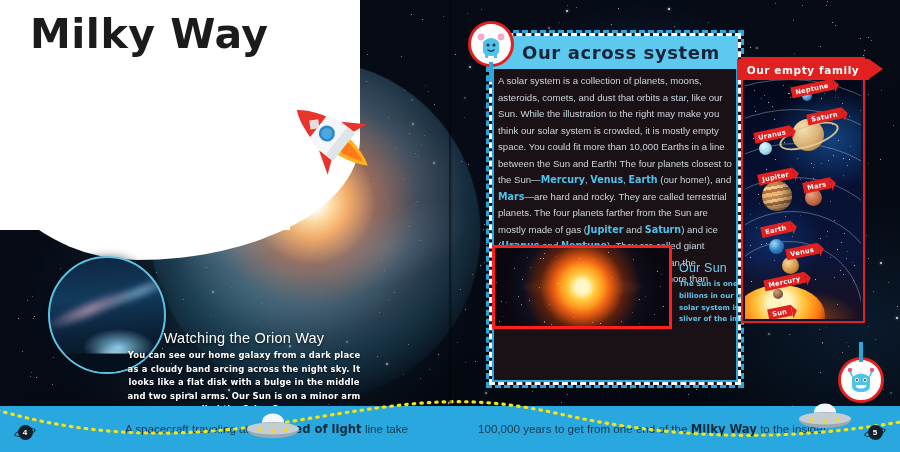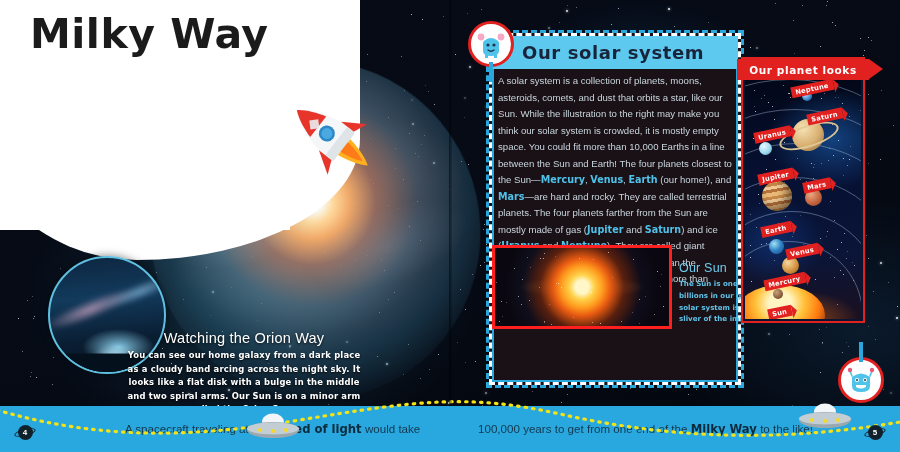--- a/index.html
+++ b/index.html
@@ -628,21 +628,21 @@
   <div class="cap-watch">
     <h3>Watching the Orion Way</h3>
     <p>You can see our home galaxy from a dark place as a cloudy band arcing across the night sky. It looks like a flat disk with a bulge in the middle and two spiral arms. Our Sun is on a minor arm called the Orion Spur.</p>
   </div>
 
   <div class="gutter"></div>
 
   <div class="panel">
     <div class="panel-dash"></div>
     <div class="panel-head">
-      <h2>Our solar system</h2>
+      <h2>Our across system</h2>
     </div>
     <div class="panel-body" id="panel-body"><span>A solar system is a collection of planets, moons, asteroids, comets, and dust that orbits a star, like our Sun. While the illustration to the right may make you think our solar system is crowded, it is mostly empty space. You could fit more than 10,000 Earths in a line between the Sun and Earth! The four planets closest to the Sun—</span><b>Mercury</b><span>, </span><b>Venus</b><span>, </span><b>Earth</b><span> (our home!), and </span><b>Mars</b><span>—are hard and rocky. They are called terrestrial planets. The four planets farther from the Sun are mostly made of gas (</span><b>Jupiter</b><span> and </span><b>Saturn</b><span>) and ice (</span><b>Uranus</b><span> and </span><b>Neptune</b><span>). They are called giant planets because they are much larger than the terrestrial planets. Jupiter is so big that more than 1,000 Earths would fit inside it!</span></div>
 
     <div class="sun-photo" id="sun-photo">
         <i style="left:45.3px;top:9.7px;opacity:0.80"></i>
         <i style="left:168.2px;top:58.0px;opacity:0.87"></i>
         <i style="left:60.6px;top:34.8px;opacity:0.50"></i>
         <i style="left:3.8px;top:73.0px;opacity:0.77"></i>
         <i style="left:11.3px;top:54.4px;opacity:0.40"></i>
         <i style="left:104.8px;top:75.3px;opacity:0.86"></i>
@@ -818,21 +818,21 @@
           <div class="plabel pl-skew" style="left: 13px; top: 110px;">Jupiter</div>
           <div class="plabel pl-skew" style="left: 58px; top: 119px;">Mars</div>
           <div class="plabel pl-skew" style="left: 16px; top: 163px;">Earth</div>
           <div class="plabel pl-skew" style="left: 41px; top: 185px;">Venus</div>
           <div class="plabel pl-skew" style="left: 19px; top: 215px;">Mercury</div>
           <div class="plabel pl-skew" style="left: 23px; top: 246px;">Sun</div>
         </div>
     </div>
   </div>
   <div class="pf-banner">
-    <span>Our planet looks</span>
+    <span>Our empty family</span>
   </div>
 
   <div class="badge" style="left:468px;top:21px;">
     <div class="stick"></div>
     <div class="monster">
       <svg viewBox="0 0 30 28" width="30" height="28">
         <circle cx="5" cy="7" r="3.4" fill="#f7a8c4"></circle>
           <circle cx="25" cy="7" r="3.4" fill="#f7a8c4"></circle>
         <path d="M7 12 q8-8 16 0 v9 q0 5-8 5 t-8-5 Z" fill="#4fc3ea"></path>
         <circle cx="12" cy="15" r="1.6" fill="#1b3448"></circle>
@@ -855,22 +855,22 @@
         <circle cx="11" cy="14" r="2" fill="#fff"></circle>
           <circle cx="19" cy="14" r="2" fill="#fff"></circle>
         <circle cx="11" cy="14" r="1" fill="#1b3448"></circle>
           <circle cx="19" cy="14" r="1" fill="#1b3448"></circle>
         <path d="M10 19 h10 v2 q-5 3-10 0 Z" fill="#fff"></path>
       </svg>
     </div>
   </div>
 
   <div class="banner">
-    <div class="txt txt-left" id="banner-left"><span>A spacecraft traveling at the </span><b>speed of light</b><span> would take</span></div>
-    <div class="txt txt-right" id="banner-right"><span>100,000 years to get from one end of the </span><b>Milky Way</b><span> to the like!</span></div>
+    <div class="txt txt-left" id="banner-left"><span>A spacecraft traveling at the </span><b>speed of light</b><span> line take</span></div>
+    <div class="txt txt-right" id="banner-right"><span>100,000 years to get from one end of the </span><b>Milky Way</b><span> to the inside!</span></div>
   </div>
 
   <svg class="dotline" viewBox="0 0 900 60">
     <path d="M-10 8 C 90 38, 180 40, 300 20 S 470 -6, 560 14 S 760 46, 900 22" fill="none" stroke="#f2e218" stroke-width="3.2" stroke-linecap="round" stroke-dasharray="1.5 6" transform="translate(0,8)"></path>
   </svg>
 
   <div class="ufo" style="left:243px;top:412px;">
     <svg viewBox="0 0 60 34" width="60" height="34">
       <ellipse cx="30" cy="10" rx="11" ry="8.5" fill="#f2f6f8"></ellipse>
       <ellipse cx="30" cy="18" rx="26" ry="8" fill="#9aa8b0"></ellipse>

